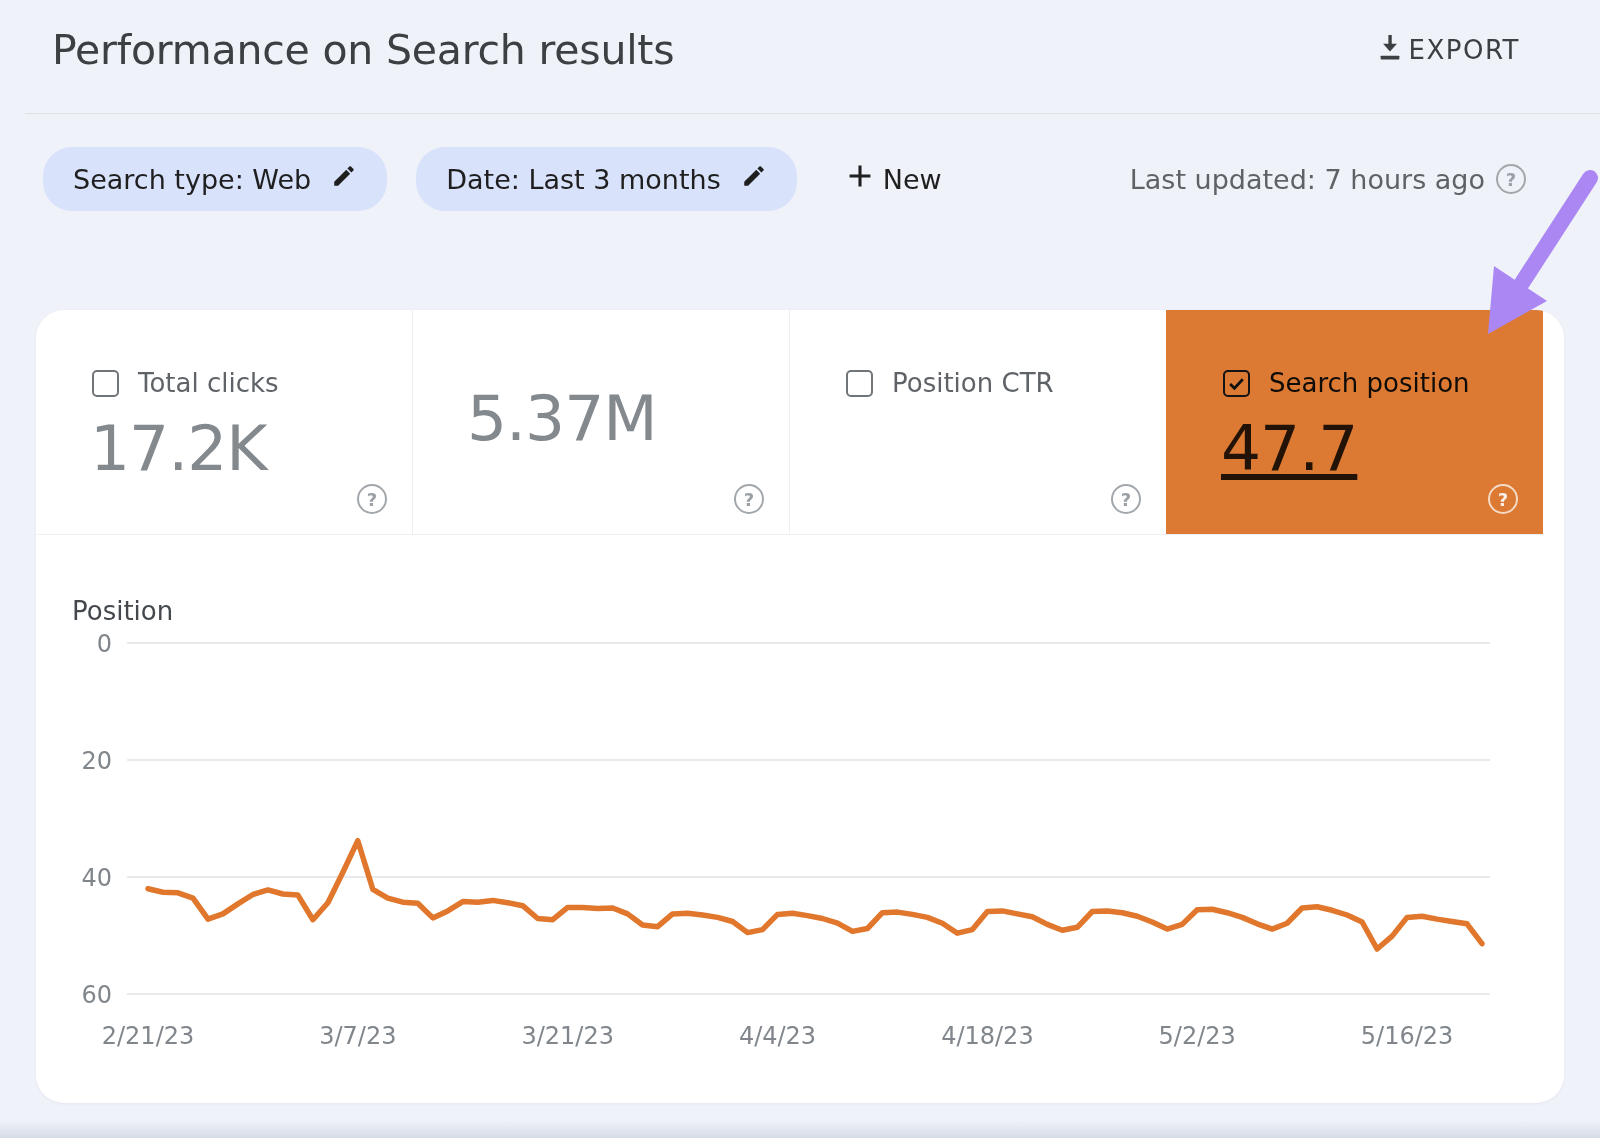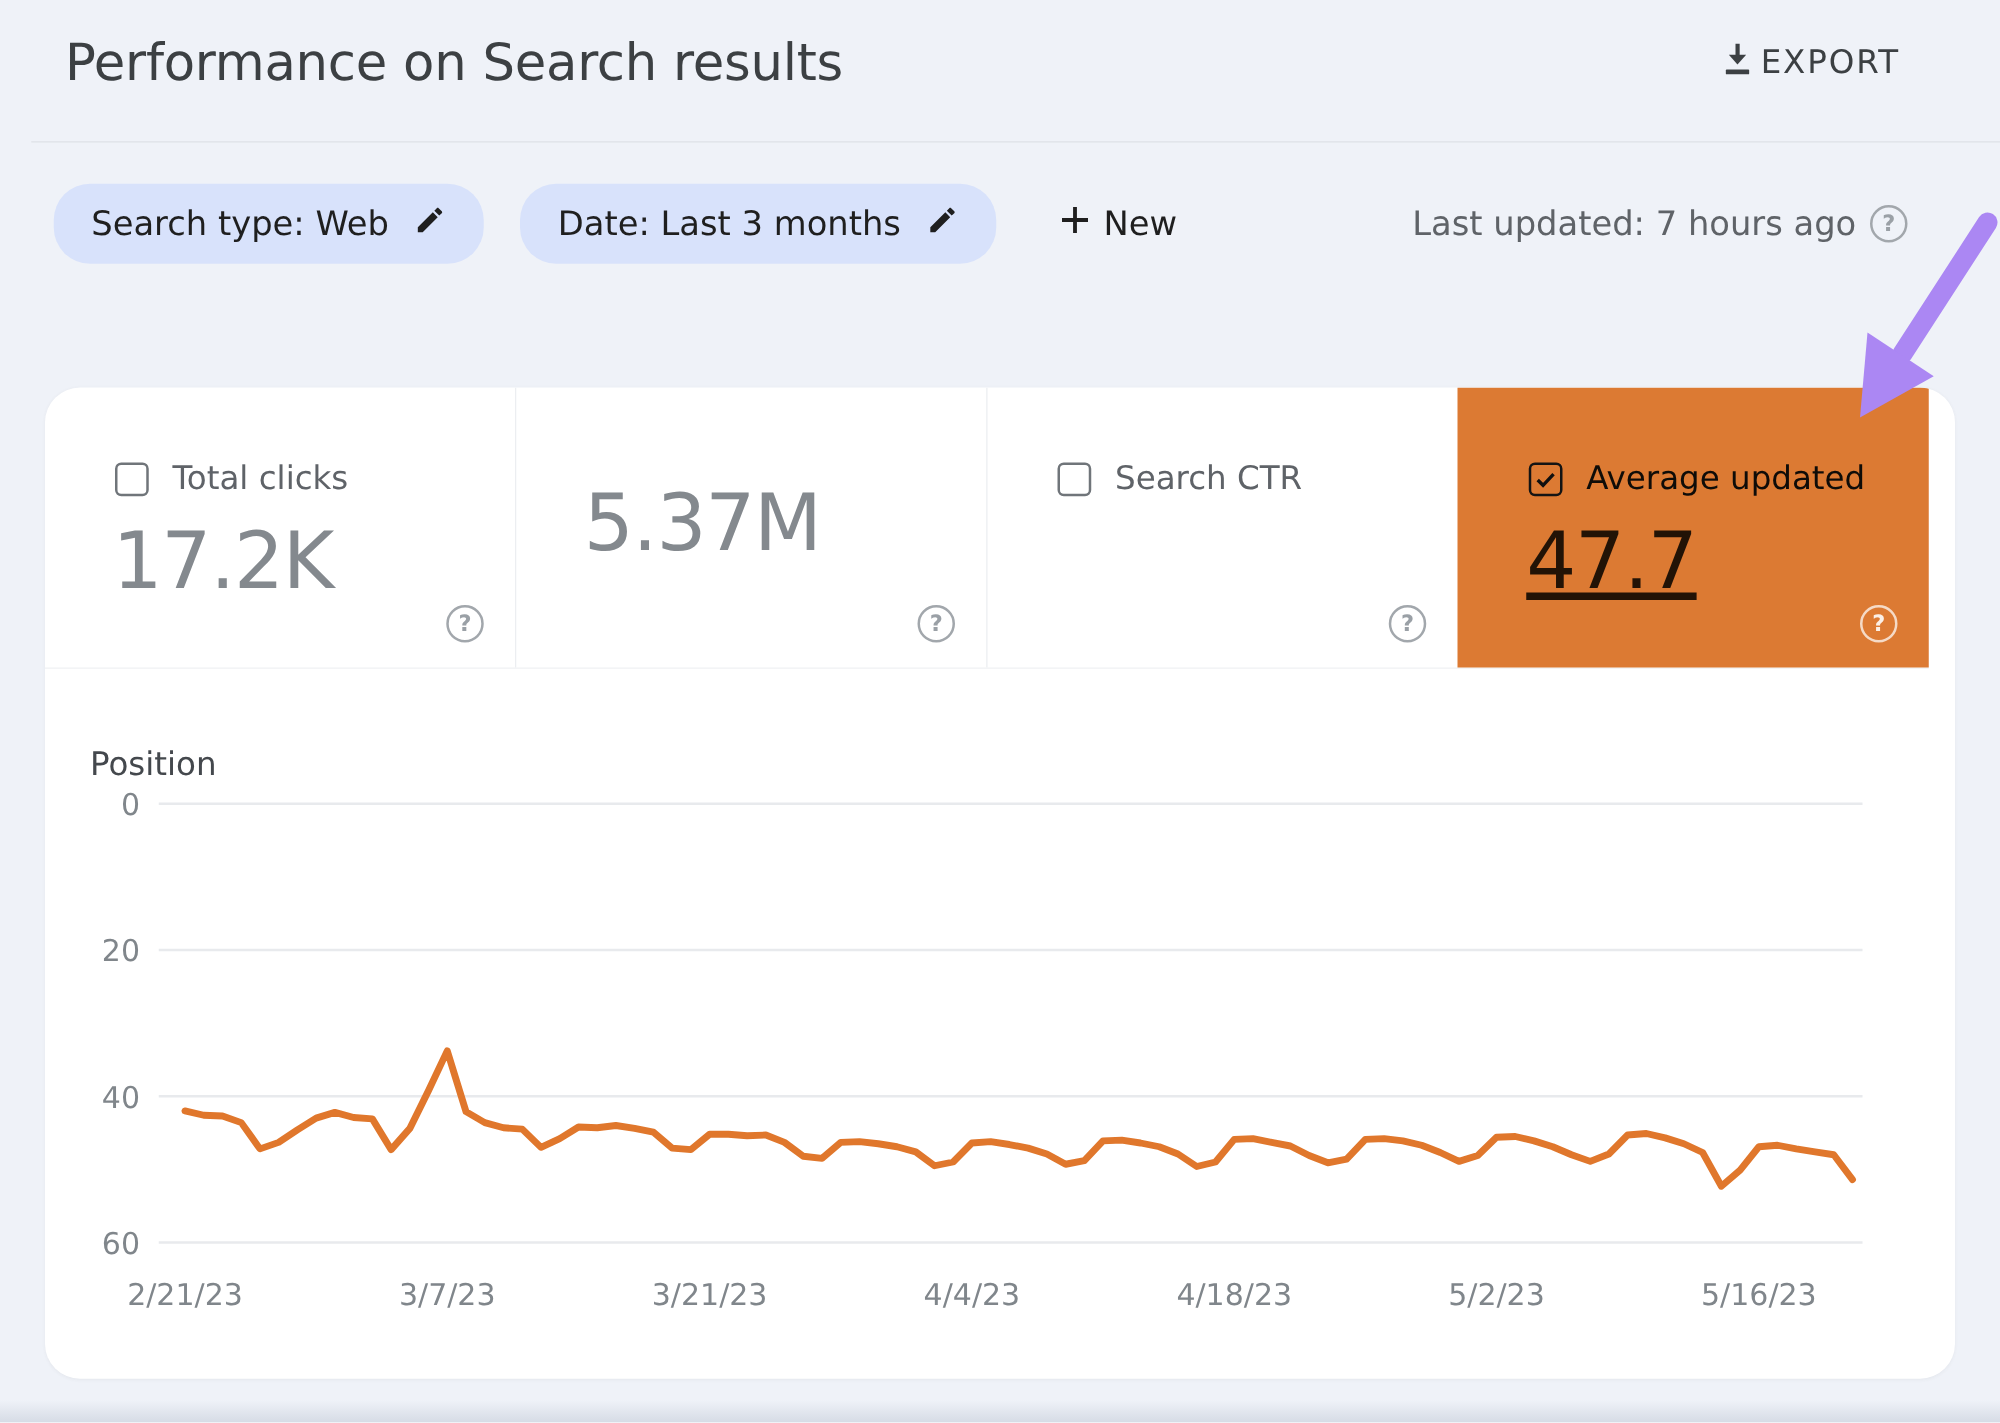--- a/index.html
+++ b/index.html
@@ -182,35 +182,35 @@
       <button class="help-circle">
           <span>?</span>
         </button>
     </div>
 
     <div class="tile">
       <div class="tile-head">
         <span class="cb">
           
         </span>
-        <span class="tile-label">Search CTR</span>
+        <span class="tile-label">Position CTR</span>
       </div>
       <button class="help-circle">
           <span>?</span>
         </button>
     </div>
 
     <div class="tile selected">
       <div class="tile-head">
         <span class="cb">
           <svg viewBox="0 0 24 24">
               <path d="M4 12.6l5.4 5.4L20 6.6" fill="none" stroke="#101010" stroke-width="3.4"></path>
             </svg>
         </span>
-        <span class="tile-label">Average updated</span>
+        <span class="tile-label">Search position</span>
       </div>
       <div class="tile-value">47.7</div>
       <button class="help-circle">
           <span>?</span>
         </button>
     </div>
 
   </div>
 
   <div class="chart-section">

